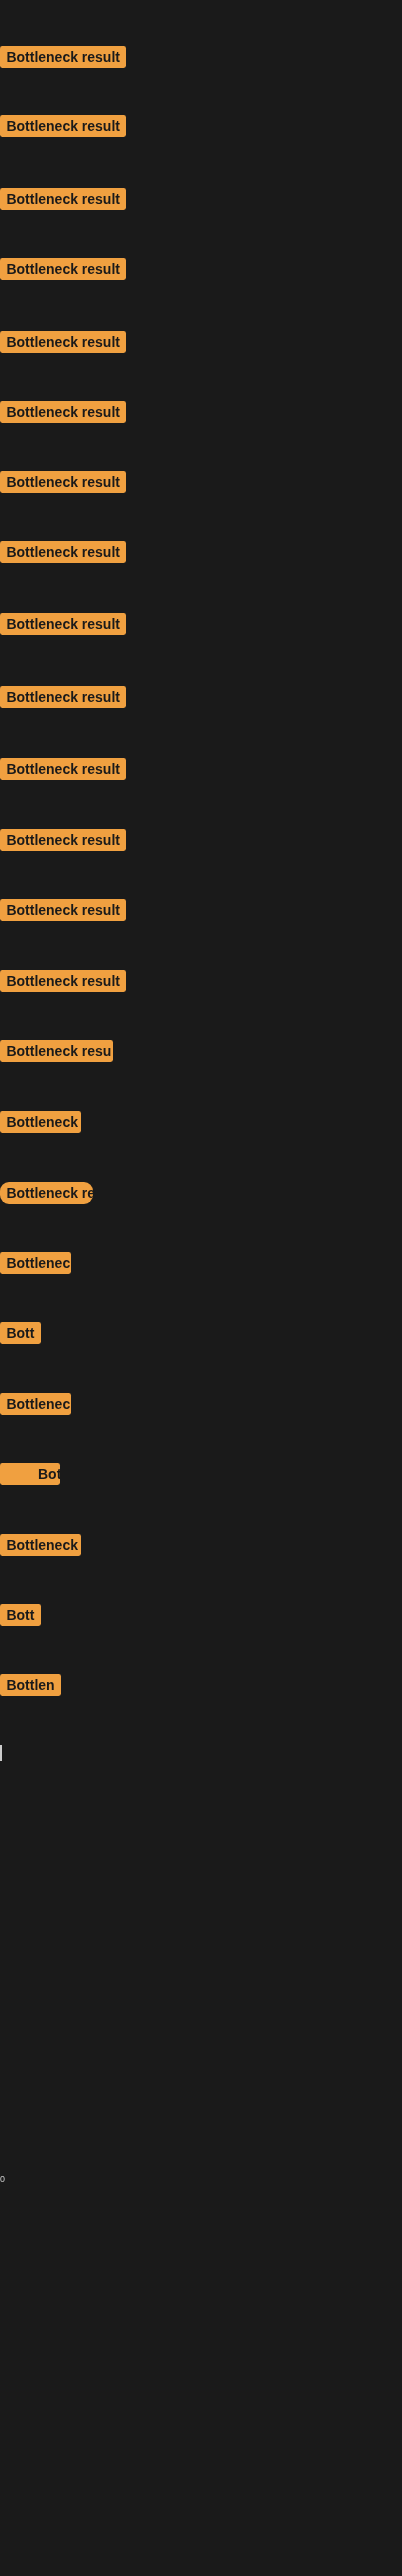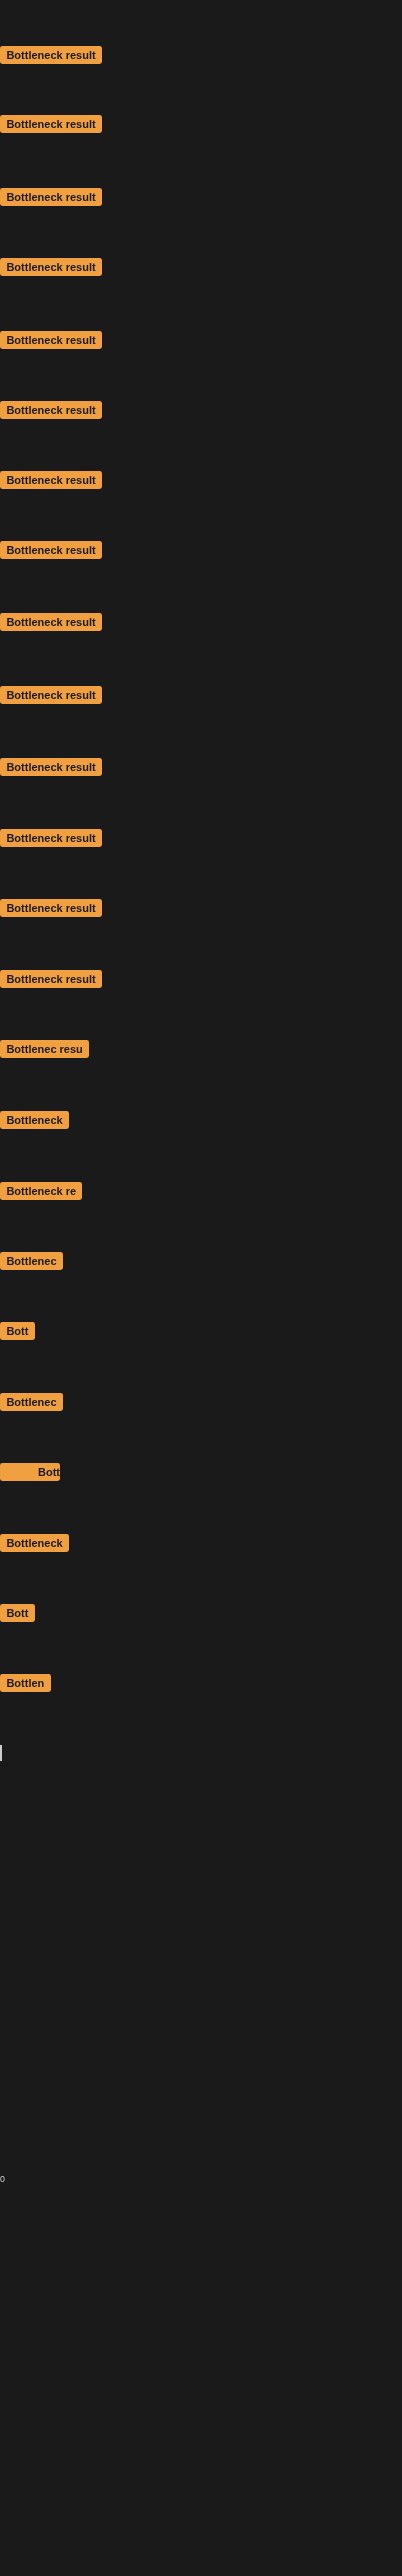--- a/index.html
+++ b/index.html
@@ -21,21 +21,21 @@
       color: #cccccc;
       font-size: 13px;
       padding: 6.4px 0;
       letter-spacing: 0.4px;
     }
 
     .bottleneck-badge {
       display: inline-block;
       background-color: #f0a040;
       color: #1a1a1a;
-      font-size: 11px;
+      font-size: 14px;
       font-weight: bold;
       padding: 3.2px 6.4px;
       border-radius: 2.4px;
       white-space: nowrap;
       overflow: hidden;
     }
 
     .row {
       position: absolute;
       left: 0;
@@ -54,23 +54,23 @@
     <div class="row" style="top: 331px; left: 0px;"><span class="bottleneck-badge" style="max-width: 144px;">Bottleneck result</span></div>
     <div class="row" style="top: 401px; left: 0px;"><span class="bottleneck-badge" style="max-width: 141px;">Bottleneck result</span></div>
     <div class="row" style="top: 471px; left: 0px;"><span class="bottleneck-badge" style="max-width: 141px;">Bottleneck result</span></div>
     <div class="row" style="top: 541px; left: 0px;"><span class="bottleneck-badge" style="max-width: 141px;">Bottleneck result</span></div>
     <div class="row" style="top: 613px; left: 0px;"><span class="bottleneck-badge" style="max-width: 142px;">Bottleneck result</span></div>
     <div class="row" style="top: 686px; left: 0px;"><span class="bottleneck-badge" style="max-width: 141px;">Bottleneck result</span></div>
     <div class="row" style="top: 758px; left: 0px;"><span class="bottleneck-badge" style="max-width: 137px;">Bottleneck result</span></div>
     <div class="row" style="top: 829px; left: 0px;"><span class="bottleneck-badge" style="max-width: 133px;">Bottleneck result</span></div>
     <div class="row" style="top: 899px; left: 0px;"><span class="bottleneck-badge" style="max-width: 132px;">Bottleneck result</span></div>
     <div class="row" style="top: 970px; left: 0px;"><span class="bottleneck-badge" style="max-width: 129px;">Bottleneck result</span></div>
-    <div class="row" style="top: 1040px; left: 0px;"><span class="bottleneck-badge" style="max-width: 113px;">Bottlenec resu</span></div>
+    <div class="row" style="top: 1040px; left: 0px;"><span class="bottleneck-badge" style="max-width: 113px;">Bottleneck resu</span></div>
     <div class="row" style="top: 1111px; left: 0px;"><span class="bottleneck-badge" style="max-width: 81px;">Bottleneck</span></div>
-    <div class="row" style="top: 1182px; left: 0px;"><span class="bottleneck-badge" style="max-width: 93px;">Bottleneck re</span></div>
+    <div class="row" style="top: 1182px; left: 0px;"><span class="bottleneck-badge" style="max-width: 93px; border-radius: 9px;">Bottleneck re</span></div>
     <div class="row" style="top: 1252px; left: 0px;"><span class="bottleneck-badge" style="max-width: 71px;">Bottlenec</span></div>
     <div class="row" style="top: 1322px; left: 0px;"><span class="bottleneck-badge" style="max-width: 44px;">Bott</span></div>
     <div class="row" style="top: 1393px; left: 0px;"><span class="bottleneck-badge" style="max-width: 71px;">Bottlenec</span></div>
     <div class="row" style="top: 1463px; left: 0px;"><span class="bottleneck-badge" style="max-width: 60px; padding-left: 38px;">Bottlen</span></div>
     <div class="row" style="top: 1534px; left: 0px;"><span class="bottleneck-badge" style="max-width: 81px;">Bottleneck</span></div>
     <div class="row" style="top: 1604px; left: 0px;"><span class="bottleneck-badge" style="max-width: 44px;">Bott</span></div>
     <div class="row" style="top: 1674px; left: 0px;"><span class="bottleneck-badge" style="max-width: 64px;">Bottlen</span></div>
   </div>
 
 <div id="cursor-line" style="position: absolute; left: 0px; width: 2.4px; height: 16px; background: rgb(204, 204, 204); top: 1745px;"></div>

